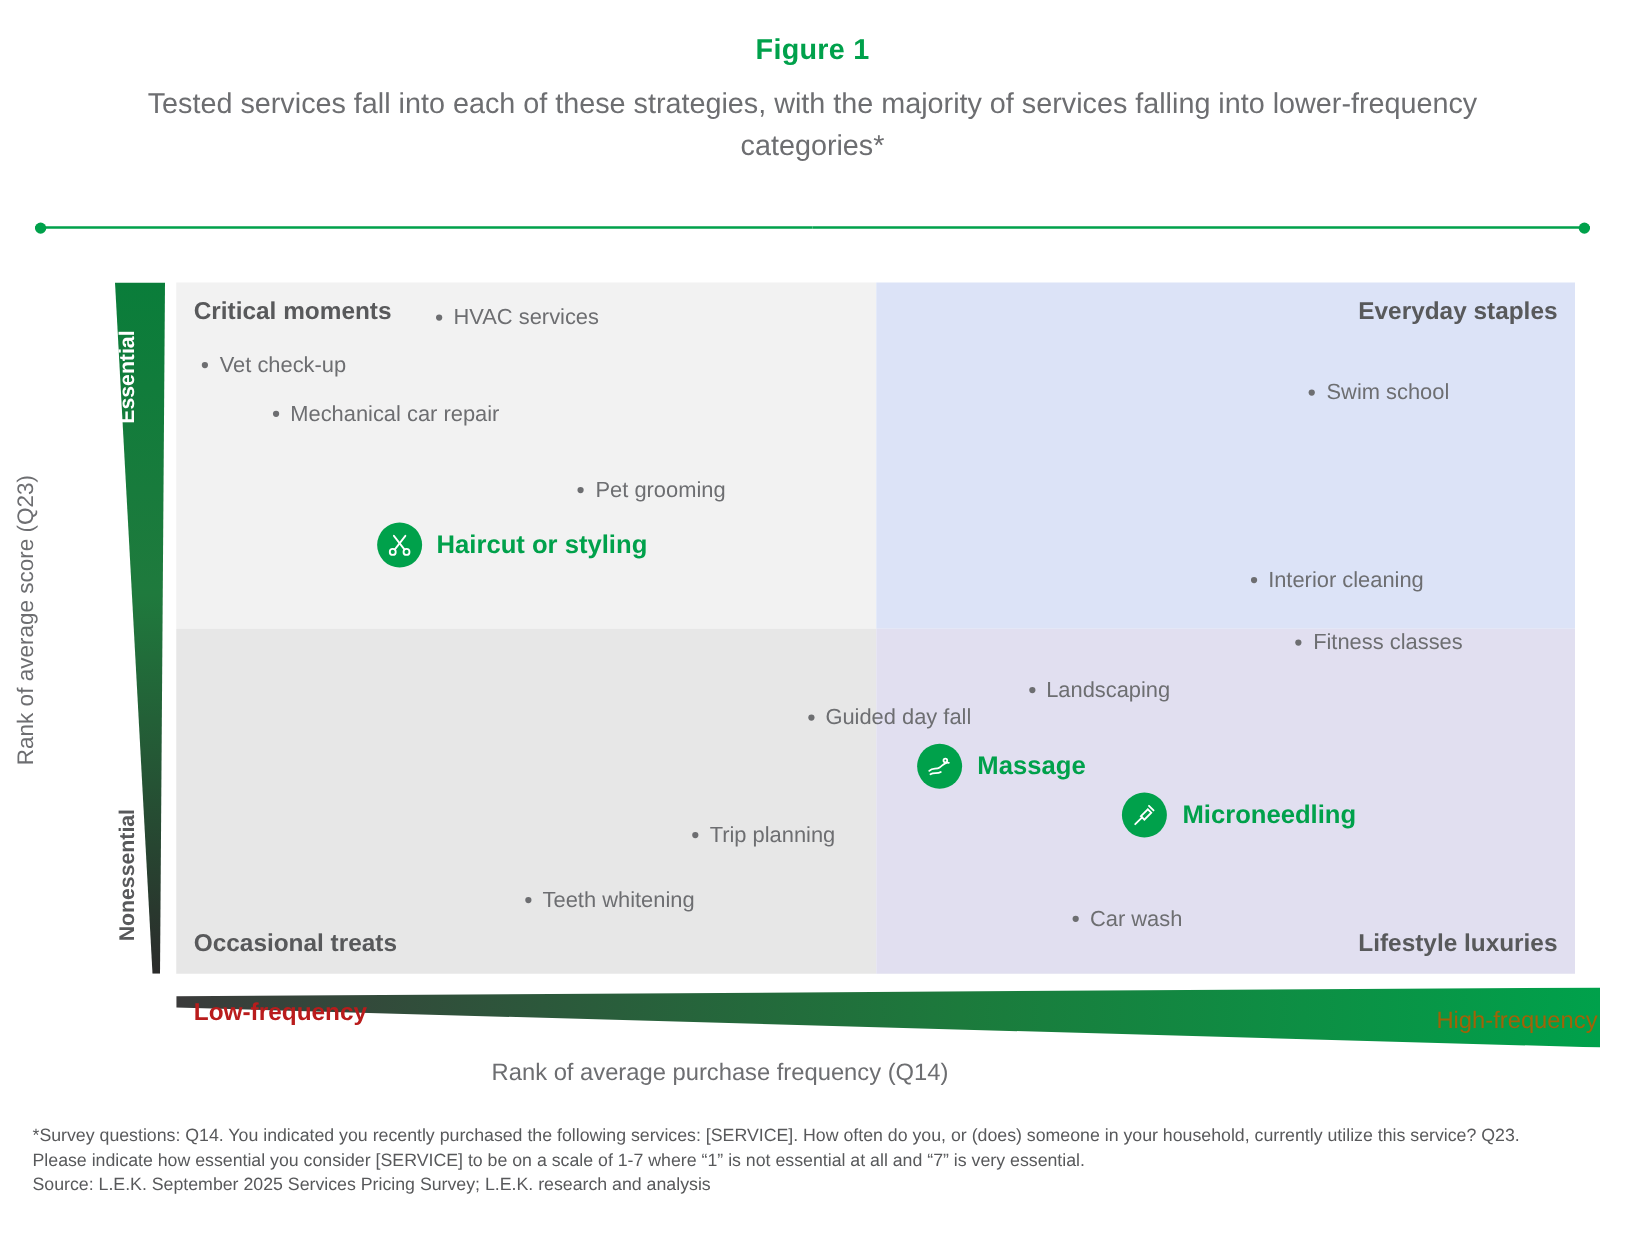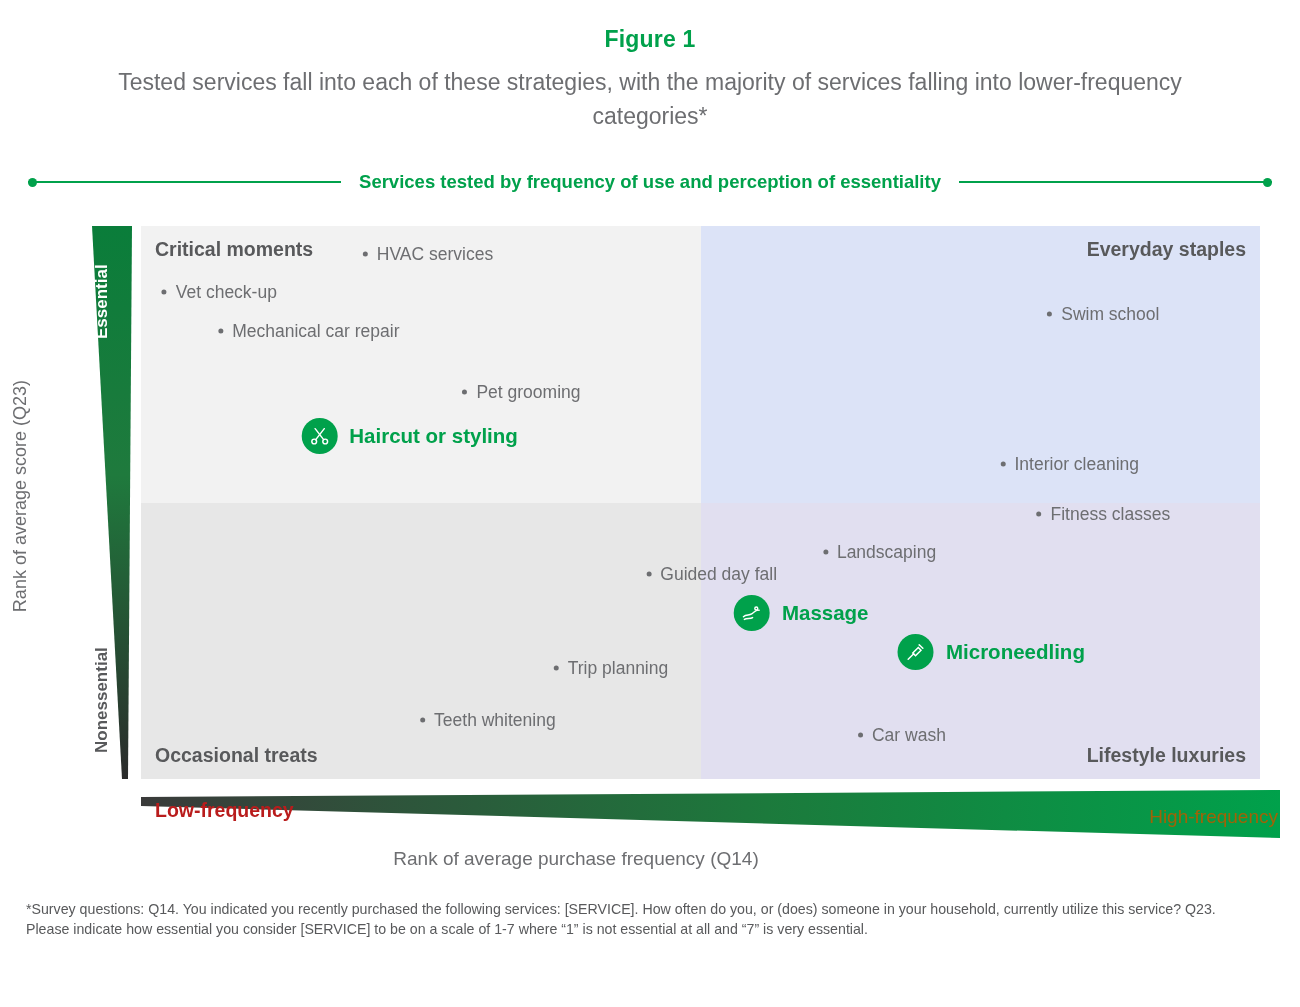--- a/index.html
+++ b/index.html
@@ -221,21 +221,20 @@
   .footnotes .src { margin-top: 0; }
 </style>
 </head>
 <body>
 
 <div class="fig-title">Figure 1</div>
 <div class="fig-subtitle">Tested services fall into each of these strategies, with the majority of services falling into lower-frequency categories*</div>
 
 <div class="rule-row">
   <div class="rule-line left"></div>
-  <div class="rule-title">Services tested by frequency of use and perception of essentiality</div>
   <div class="rule-line right"></div>
 </div>
 
 <div class="yaxis-title">Rank of average score (Q23)</div>
 <div class="vaxis">
   <svg width="40" height="553" viewBox="0 0 40 553">
     <defs>
       <linearGradient id="vgrad" x1="0" y1="0" x2="0" y2="1">
         <stop offset="0%" stop-color="#0a7d3a"></stop>
         <stop offset="45%" stop-color="#1f7a3d"></stop>
@@ -253,21 +252,21 @@
   <div class="quad q-tr"></div>
   <div class="quad q-bl"></div>
   <div class="quad q-br"></div>
 
   <div class="quad-label ql-tl">Critical moments</div>
   <div class="quad-label ql-tr">Everyday staples</div>
   <div class="quad-label ql-bl">Occasional treats</div>
   <div class="quad-label ql-br">Lifestyle luxuries</div>
 
   <div id="points-layer">
-      <div class="pt" style="left: 287px; top: 27.65px;">
+      <div class="pt" style="left: 273px; top: 27.65px;">
         <span class="dot"></span>
         <span>HVAC services</span>
       </div>
       <div class="pt" style="left: 78.33px; top: 66.36px;">
         <span class="dot"></span>
         <span>Vet check-up</span>
       </div>
       <div class="pt" style="left: 167.85px; top: 105.07px;">
         <span class="dot"></span>
         <span>Mechanical car repair</span>
@@ -353,13 +352,14 @@
     </defs>
     <polygon points="0,7 1139,0 1139,48 0,16" fill="url(#hgrad)"></polygon>
   </svg>
 </div>
 <div class="hlabel-low">Low-frequency</div>
 <div class="hlabel-high">High-frequency</div>
 <div class="xaxis-title">Rank of average purchase frequency (Q14)</div>
 
 <div class="footnotes">
   <div>*Survey questions: Q14. You indicated you recently purchased the following services: [SERVICE]. How often do you, or (does) someone in your household, currently utilize this service? Q23. Please indicate how essential you consider [SERVICE] to be on a scale of 1-7 where “1” is not essential at all and “7” is very essential.</div>
+  <div class="src">Source: L.E.K. September 2025 Services Pricing Survey; L.E.K. research and analysis</div>
 </div>
 
 </body></html>

